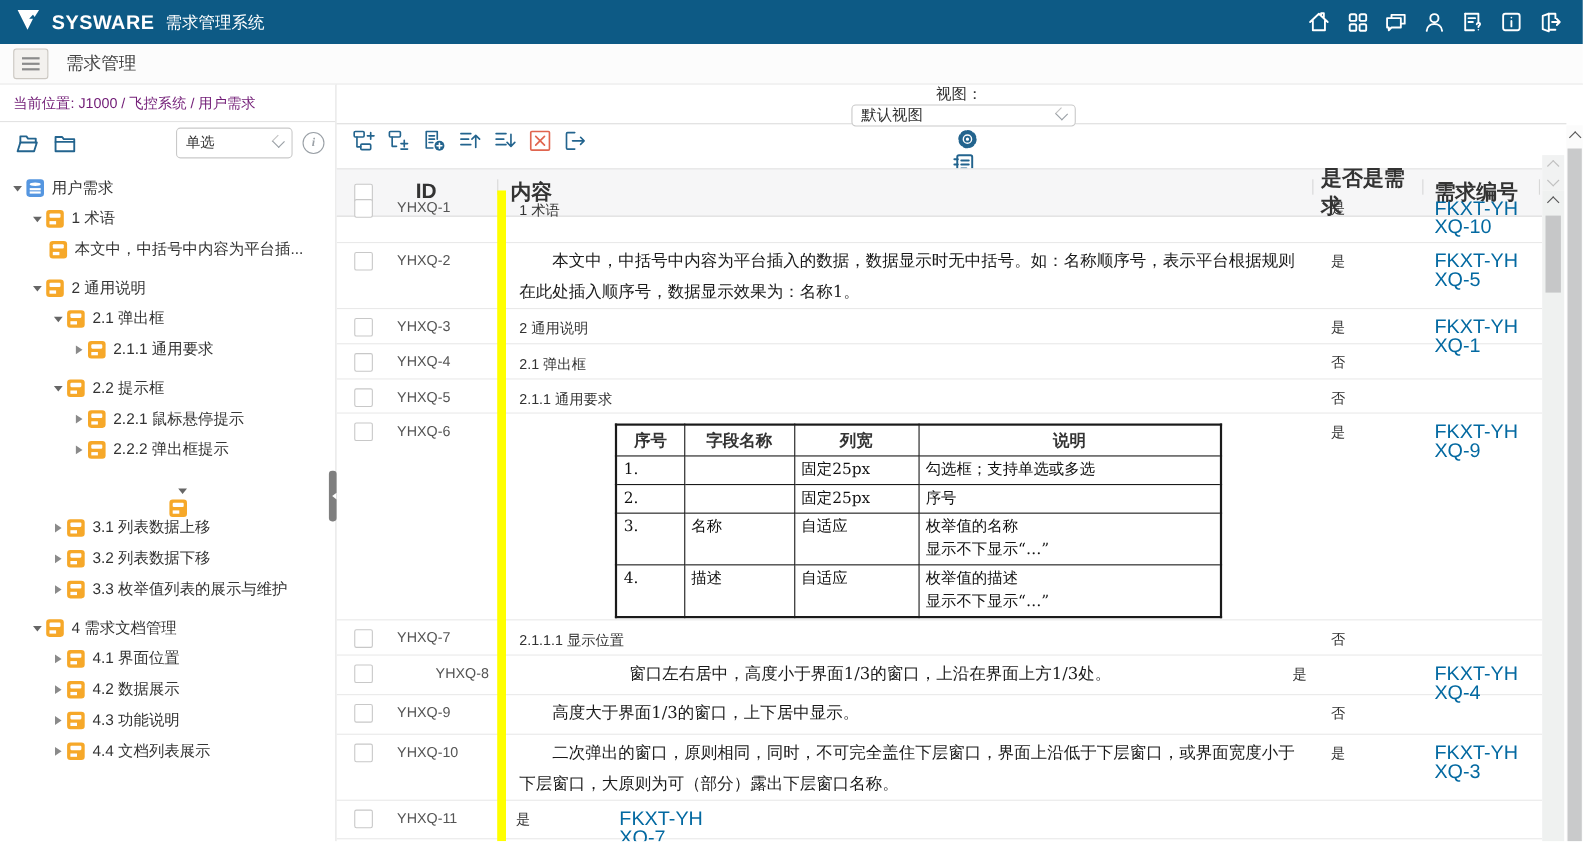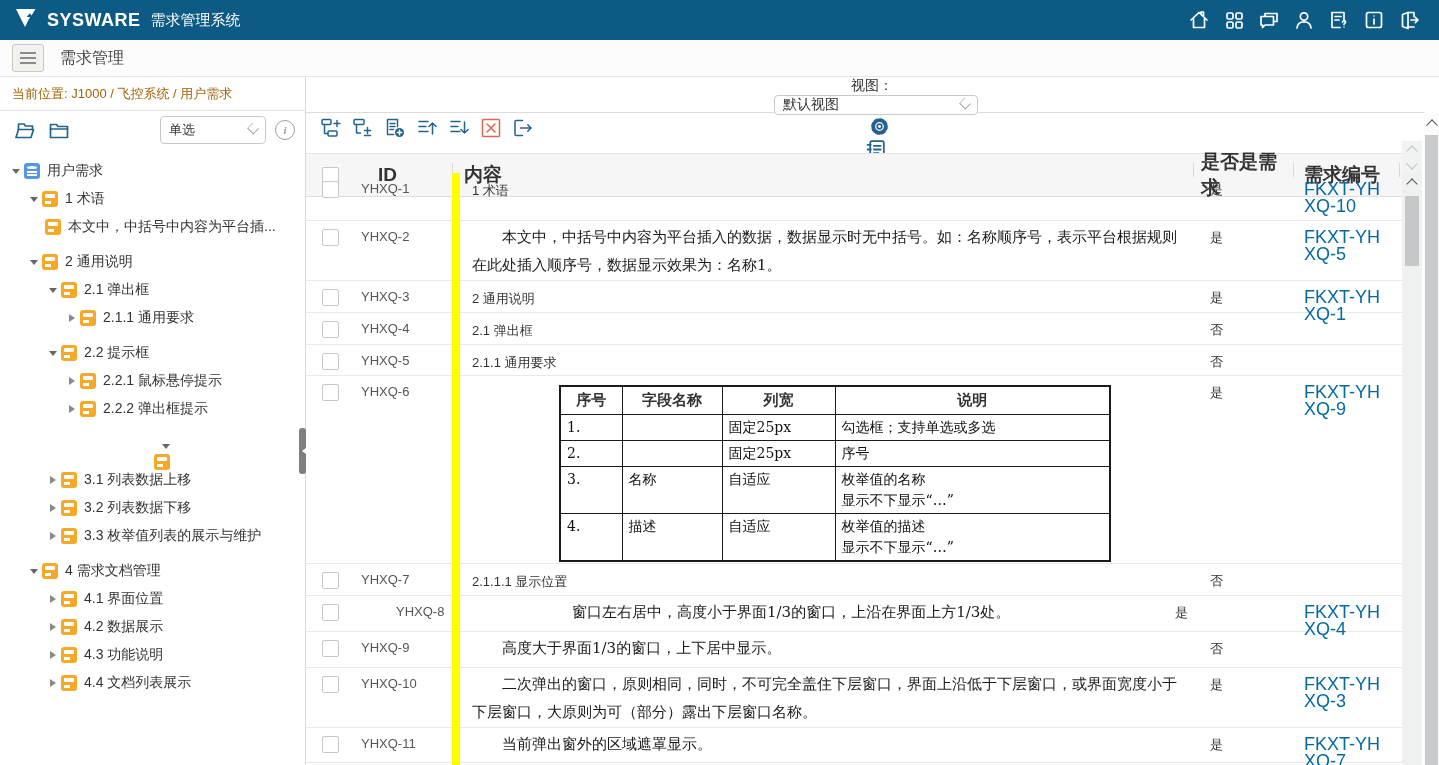--- a/index.html
+++ b/index.html
@@ -26,21 +26,21 @@
   .menubar-title{font-size:16px;color:#444;margin-left:16px;}
 
   
   .body{position:absolute;left:0;top:77px;width:100%;height:688px;}
   .sidebar{position:absolute;left:0;top:0;width:305px;height:100%;border-right:1px solid #d9d9d9;
            background:#fff;overflow:hidden;}
   .content{position:absolute;left:306px;top:0;width:1133px;height:100%;background:#fff;}
 
   
   .loc-row{height:33px;line-height:33px;border-bottom:1px solid #e3e3e3;padding-left:12px;
-           font-size:13px;color:#a16207;white-space:nowrap;}
+           font-size:13px;color:#701a75;white-space:nowrap;}
   .tools-row{height:38px;display:flex;align-items:center;padding:0 10px 0 12px;}
   .fbtn{width:26px;height:24px;display:flex;align-items:center;justify-content:center;cursor:pointer;margin-right:8px;}
   .fbtn svg{stroke:#23648e;fill:none;stroke-width:1.7;stroke-linejoin:round;stroke-linecap:round;}
   .select{display:inline-flex;align-items:center;justify-content:space-between;border:1px solid #c9c9c9;
           border-radius:4px;background:#fff;font-size:13px;color:#333;cursor:pointer;padding:0 8px;}
   .select .chev{width:7px;height:7px;border-left:1.5px solid #9aa0a6;border-bottom:1.5px solid #9aa0a6;
           transform:rotate(-45deg);margin-left:8px;margin-top:-3px;}
   .sel-mode{width:88px;height:26px;margin-left:auto;}
   .info-btn{width:18px;height:18px;border:1.5px solid #9aa0a6;border-radius:50%;margin-left:9px;
             display:flex;align-items:center;justify-content:center;font-size:11px;color:#9aa0a6;
@@ -563,21 +563,20 @@
           <div class="c-content para">二次弹出的窗口，原则相同，同时，不可完全盖住下层窗口，界面上沿低于下层窗口，或界面宽度小于下层窗口，大原则为可（部分）露出下层窗口名称。</div>
           <div class="c-isreq">是</div>
           <div class="c-code">FKXT-YHXQ-3</div>
         </div>
 
         <div class="grow rh11">
           <div class="c-check">
               <span class="checkbox"></span>
             </div>
           <div class="c-id">YHXQ-11</div>
-          <div class="c-content para">当前弹出窗外的区域遮罩显示。</div>
           <div class="c-isreq">是</div>
           <div class="c-code">FKXT-YHXQ-7</div>
         </div>
       </div>
 
       <div class="iscroll">
         <span class="btn-up">
             <span class="chev up dark"></span>
           </span>
         <span class="thumb"></span>

